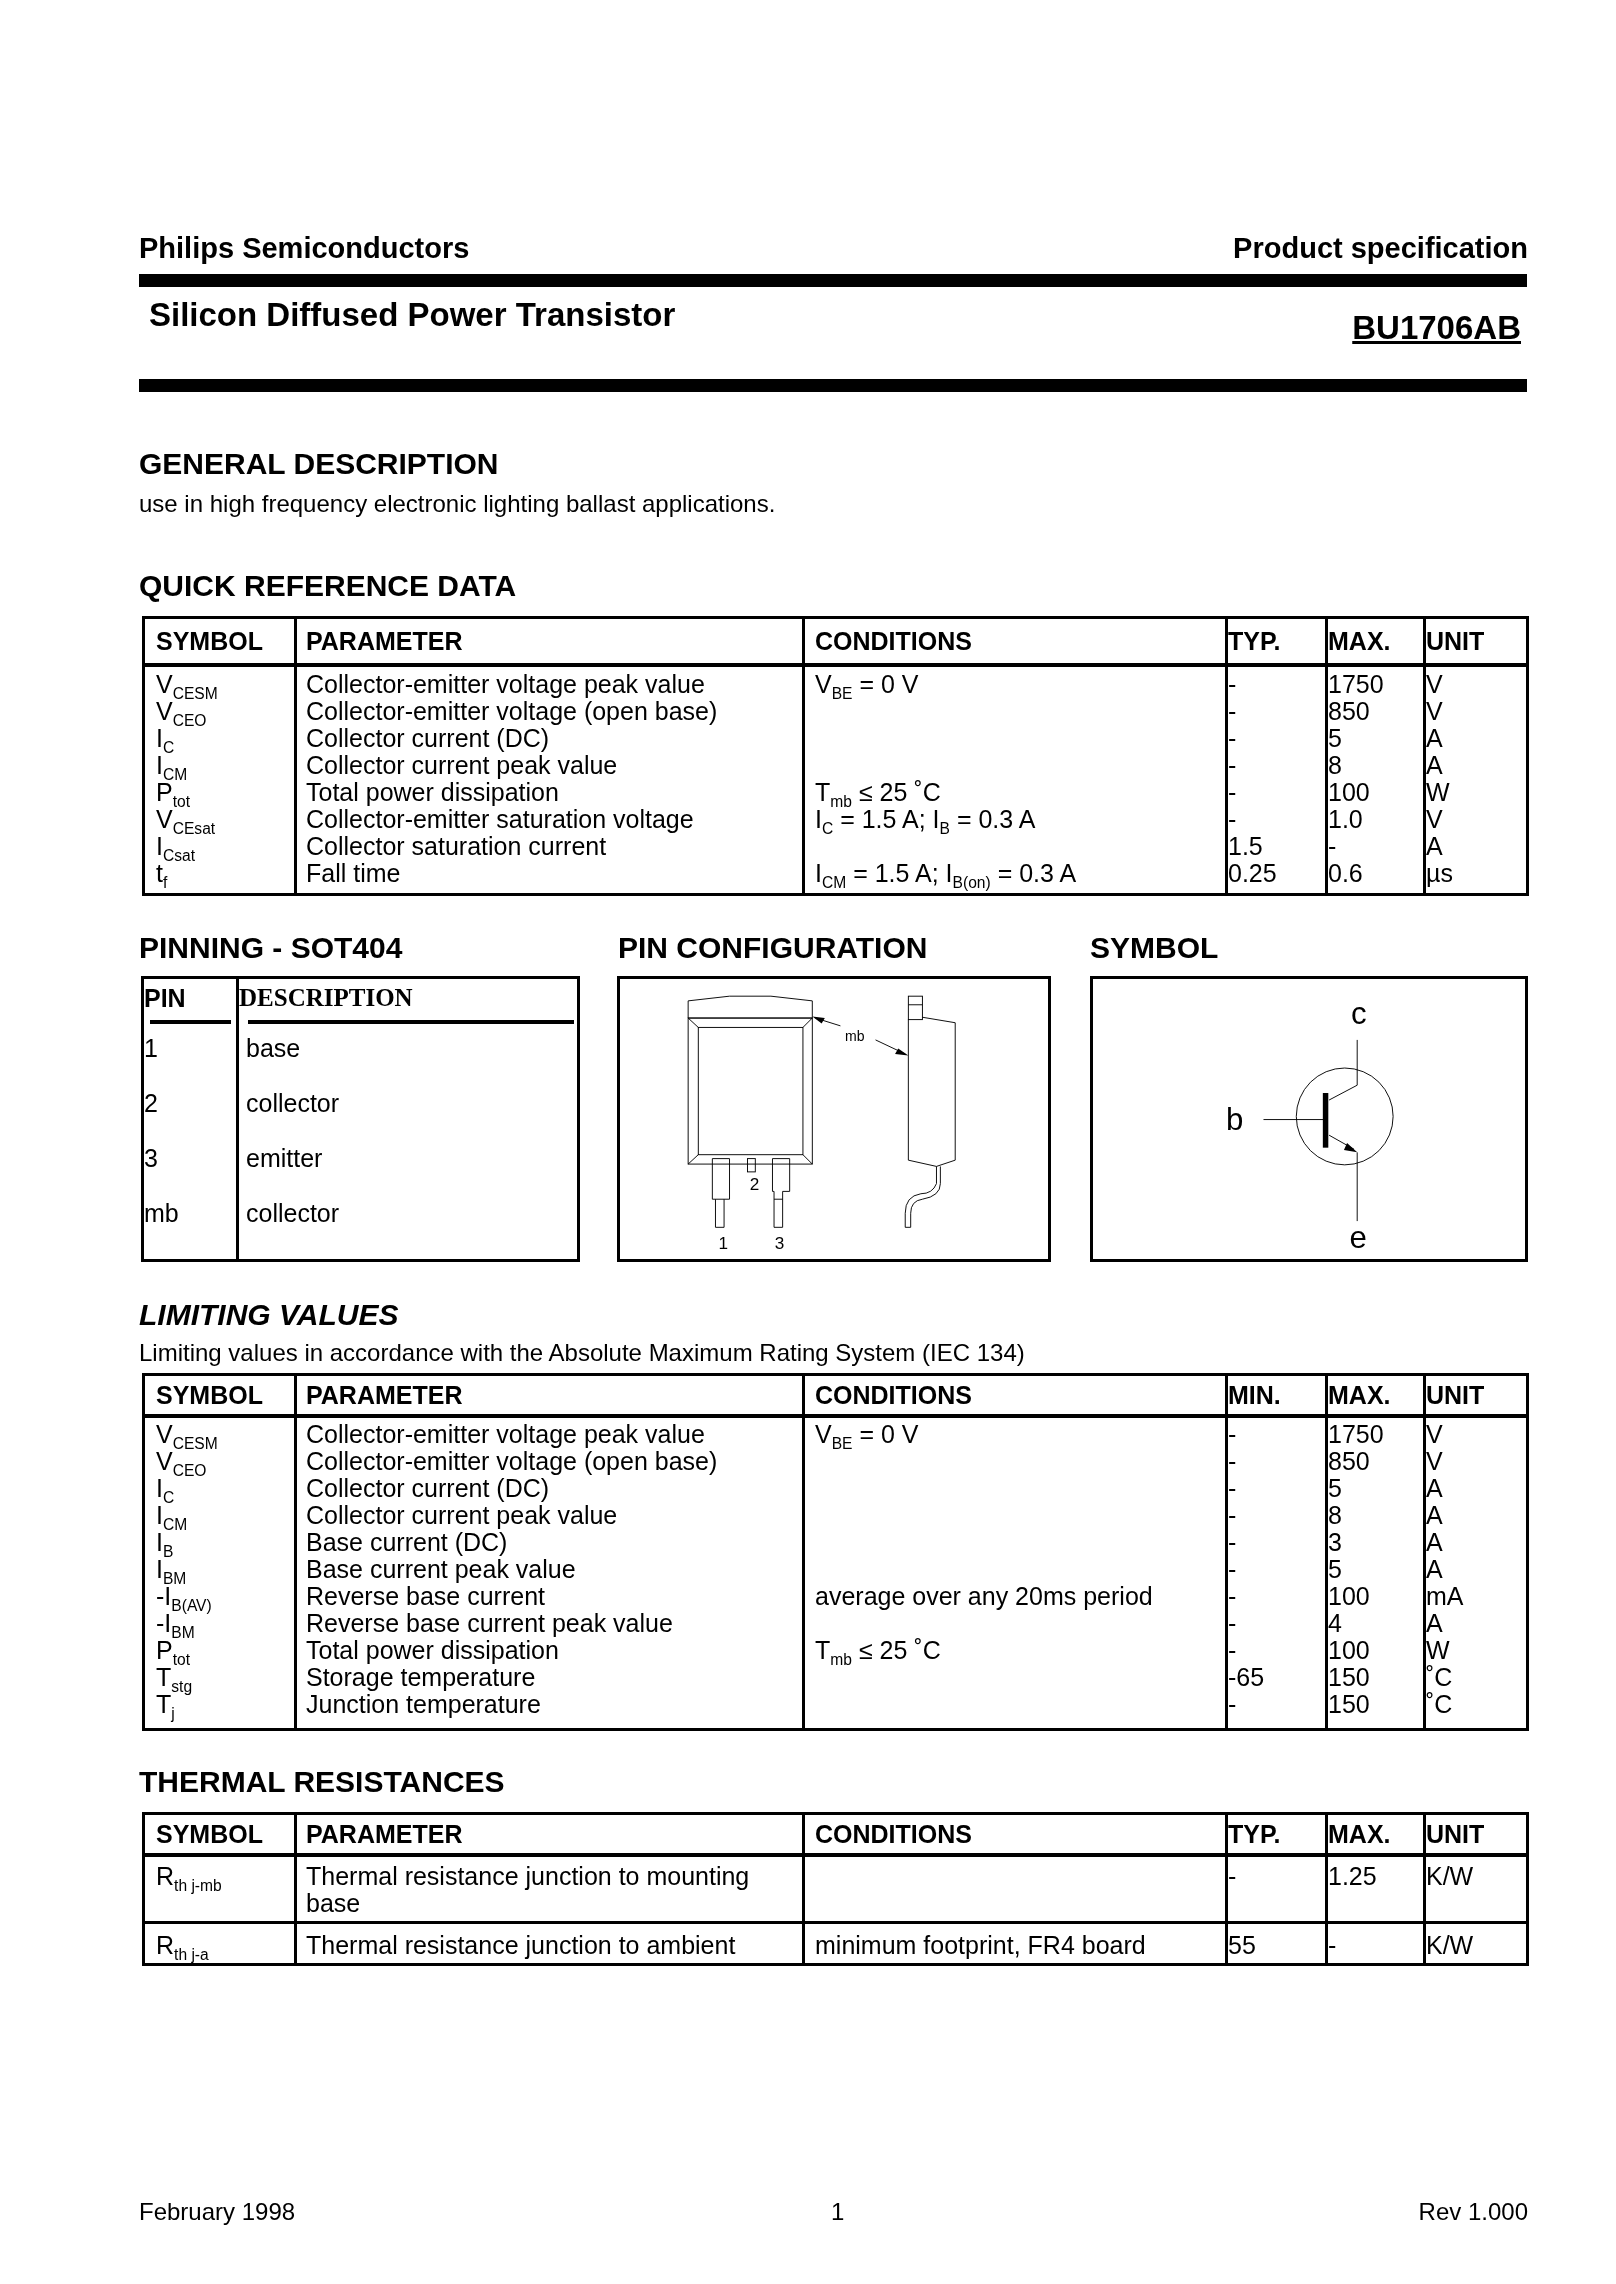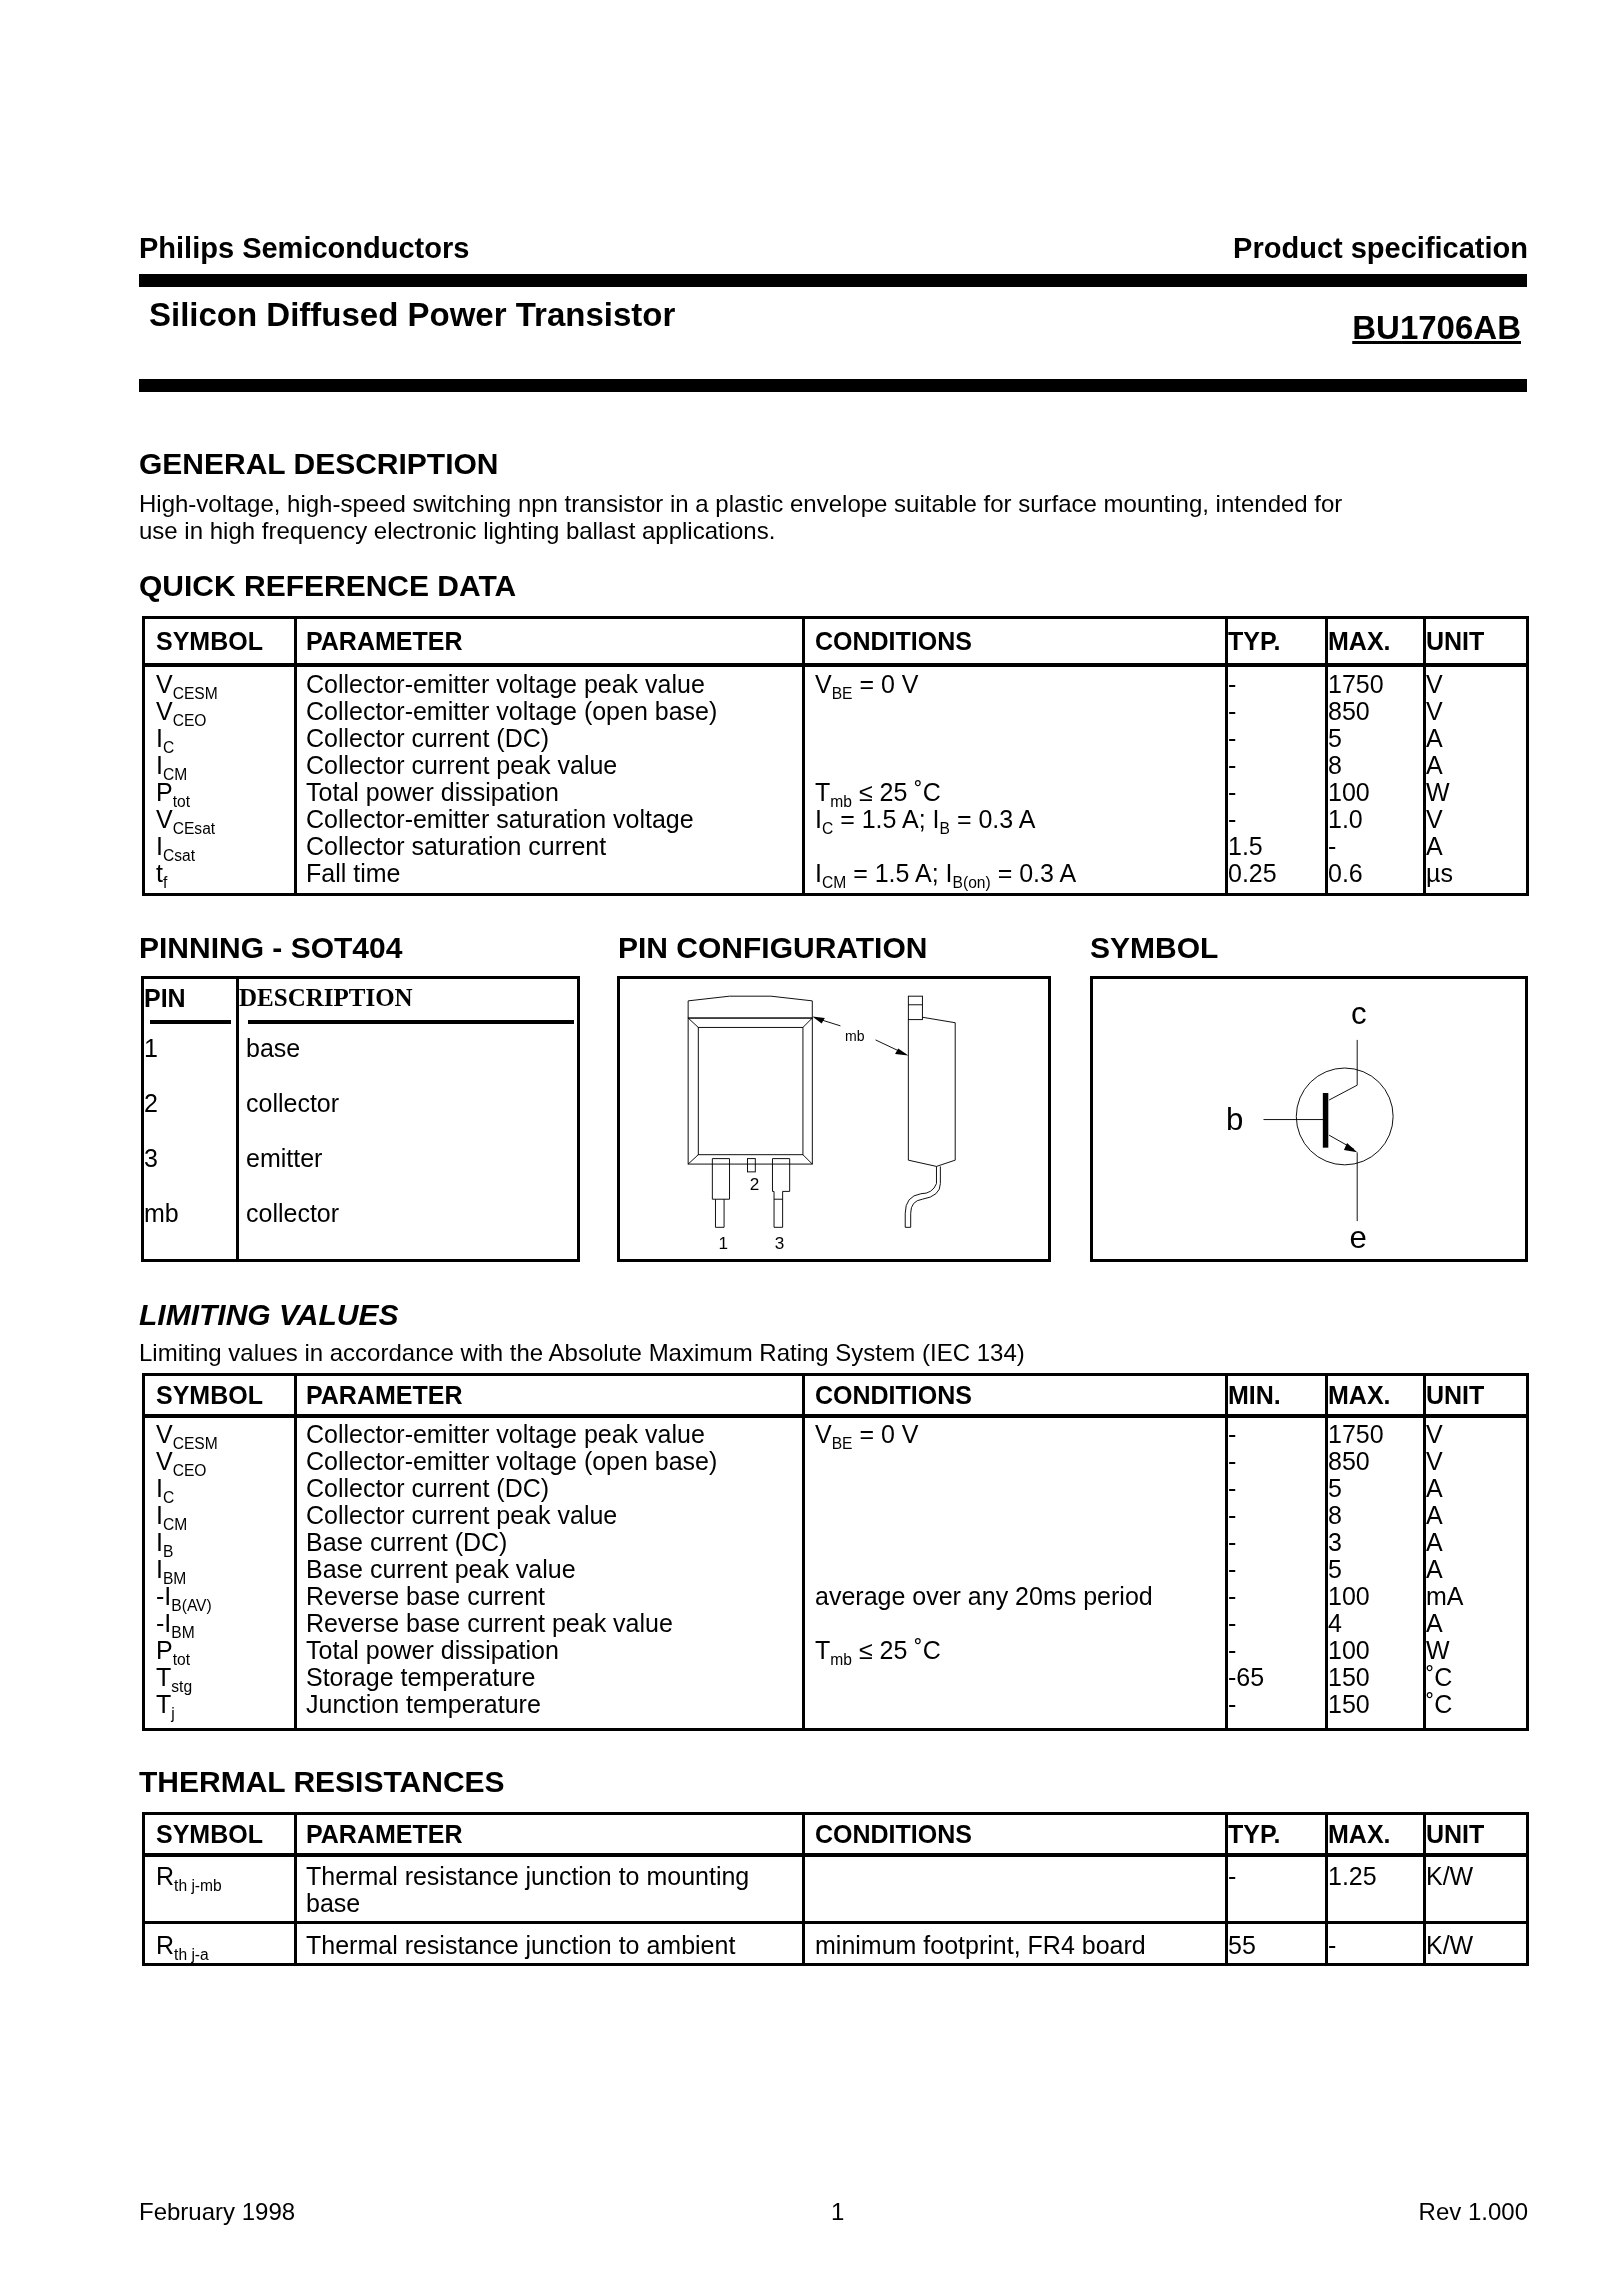--- a/index.html
+++ b/index.html
@@ -27,21 +27,20 @@
 
 <div class="abs hdr-small" style="left:139px;top:232px;">Philips Semiconductors</div>
 <div class="abs hdr-small" style="right:88px;top:232px;">Product specification</div>
 <div class="rule" style="left:139px;top:274px;width:1388px;height:12.5px;"></div>
 <div class="abs title" style="left:149px;top:296px;">Silicon Diffused Power Transistor</div>
 <div class="abs title" style="right:95px;top:309px;text-decoration:underline;">BU1706AB</div>
 <div class="rule" style="left:139px;top:379px;width:1388px;height:12.5px;"></div>
 
 <div class="abs h2" style="left:139px;top:447px;">GENERAL DESCRIPTION</div>
 <div class="abs body-text" style="left:139px;top:490px;">
-  <div>High-voltage, high-speed switching npn transistor in a plastic envelope suitable for surface mounting, intended for</div>
   <div>use in high frequency electronic lighting ballast applications.</div>
 </div>
 
 <div class="abs h2" style="left:139px;top:569px;">QUICK REFERENCE DATA</div>
 
 <div class="tbl" style="left:142px;top:616px;width:1387px;height:280px;">
   <div class="hline" style="top:44px;"></div>
   <div class="vline" style="left:149px;"></div>
   <div class="vline" style="left:657px;"></div>
   <div class="vline" style="left:1080px;"></div>

